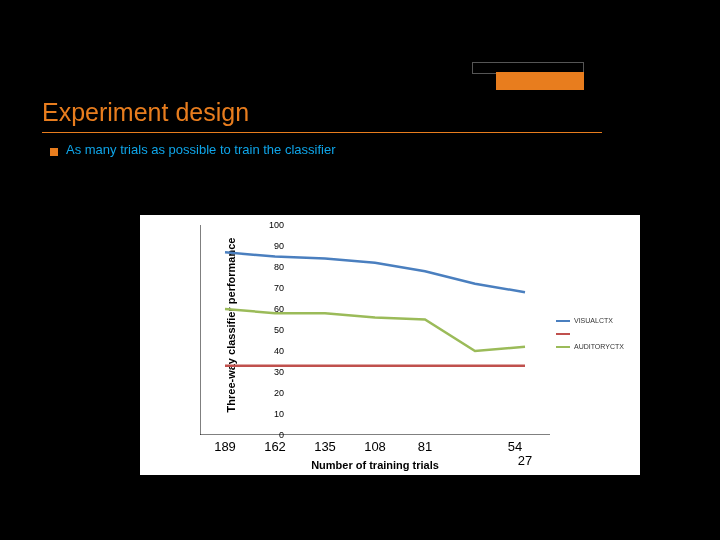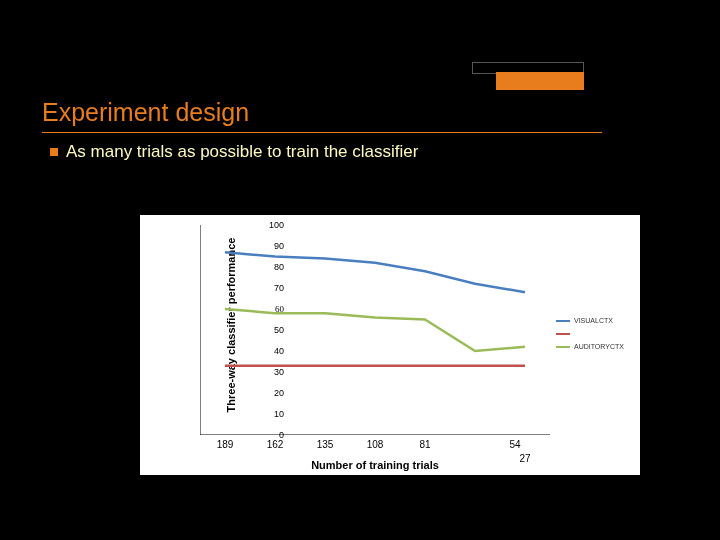--- a/index.html
+++ b/index.html
@@ -3,27 +3,27 @@
 <meta charset="utf-8">
 <style>
   html,body{margin:0;padding:0;width:720px;height:540px;background:#000;font-family:Arial,Helvetica,sans-serif;overflow:hidden}
   .slide{position:relative;width:584px;height:540px}
   .accent-bar{position:absolute;top:72px;right:0;width:88px;height:18px;background:#e87d1e}
   .accent-bar2{position:absolute;top:62px;right:0;width:110px;height:10px;border:1px solid #555;background:#000}
   .title{position:absolute;left:42px;top:98px;font-size:25px;color:#e87d1e;font-weight:400}
   .title-underline{position:absolute;left:42px;top:132px;width:560px;height:1px;background:#e87d1e}
   .bullet-row{position:absolute;left:50px;top:142px;display:flex;align-items:flex-start;gap:8px}
   .bullet-sq{width:8px;height:8px;background:#e87d1e;margin-top:6px;flex-shrink:0}
-  .bullet-txt{color:#fef9c3;font-size:17px}
+  .bullet-txt{color:#0ea5e9;font-size:13px}
   .chart-wrap{position:absolute;left:140px;top:215px;width:500px;height:260px;background:#fff}
   .plot{position:absolute;left:60px;top:10px;width:350px;height:210px}
   .ylabel{position:absolute;left:4px;top:110px;transform:translateY(-50%) rotate(-90deg);transform-origin:center;font-size:11px;font-weight:700;color:#000;white-space:nowrap}
   .xlabel{position:absolute;left:60px;bottom:4px;width:350px;text-align:center;font-size:11px;font-weight:700;color:#000}
   .ytick{position:absolute;right:356px;font-size:9px;color:#000;transform:translateY(-50%)}
-  .xtick{position:absolute;top:224px;font-size:10px;color:#000;transform:translateX(-50%)}
+  .xtick{position:absolute;top:224px;font-size:13px;color:#000;transform:translateX(-50%)}
   .legend{position:absolute;right:6px;top:100px;width:78px;font-size:7px;color:#333;line-height:1.6}
   .legend-item{display:flex;align-items:center;gap:4px;margin-bottom:2px}
   .legend-line{width:14px;height:2px}
   svg{position:absolute;left:0;top:0}
 </style>
 </head>
 <body>
 
 <div class="slide">
   <div class="accent-bar2"></div>
@@ -81,21 +81,21 @@
         <span>AUDITORYCTX</span>
       </div>
     </div>
     <div id="yticks-holder">
         <div class="ytick" style="top: 220px;">0</div>
         <div class="ytick" style="top: 199px;">10</div>
         <div class="ytick" style="top: 178px;">20</div>
         <div class="ytick" style="top: 157px;">30</div>
         <div class="ytick" style="top: 136px;">40</div>
         <div class="ytick" style="top: 115px; text-align: center;">50</div>
-        <div class="ytick" style="top: 94px; font-family: Liberation Serif, serif;">60</div>
+        <div class="ytick" style="top: 94px;">60</div>
         <div class="ytick" style="top: 73px;">70</div>
         <div class="ytick" style="top: 52px;">80</div>
         <div class="ytick" style="top: 31px;">90</div>
         <div class="ytick" style="top: 10px;">100</div>
       </div>
     <div id="xticks-holder">
         <div class="xtick" style="left: 85px;">189</div>
         <div class="xtick" style="left: 135px;">162</div>
         <div class="xtick" style="left: 185px;">135</div>
         <div class="xtick" style="left: 235px;">108</div>

